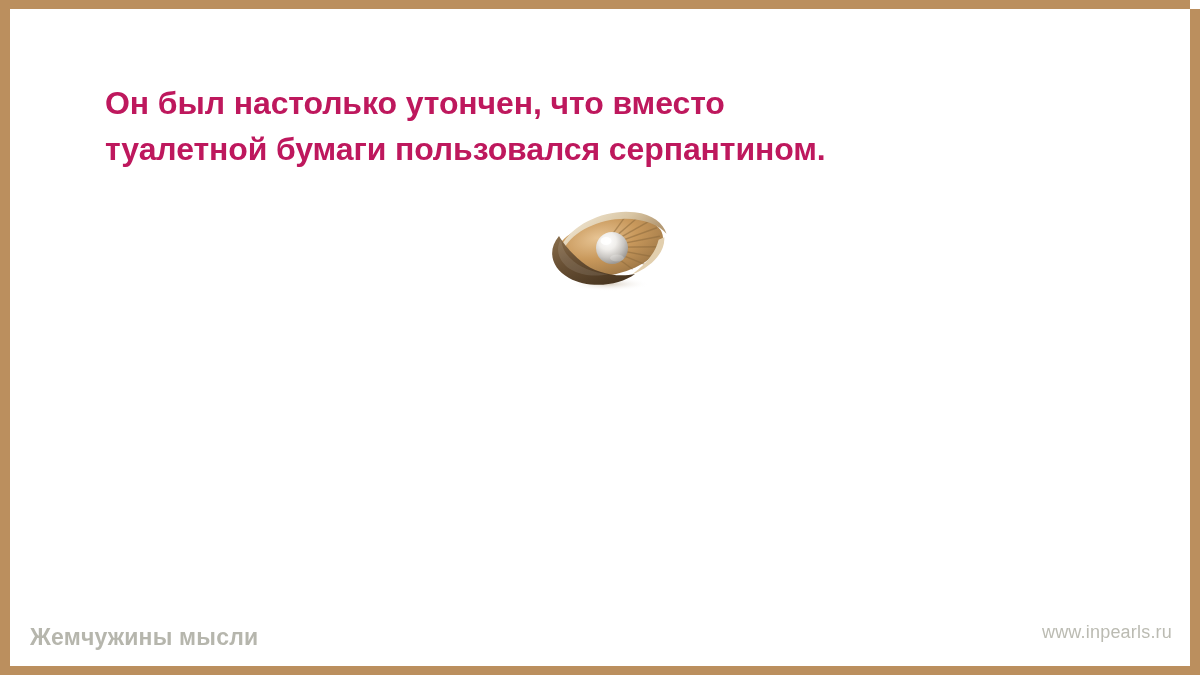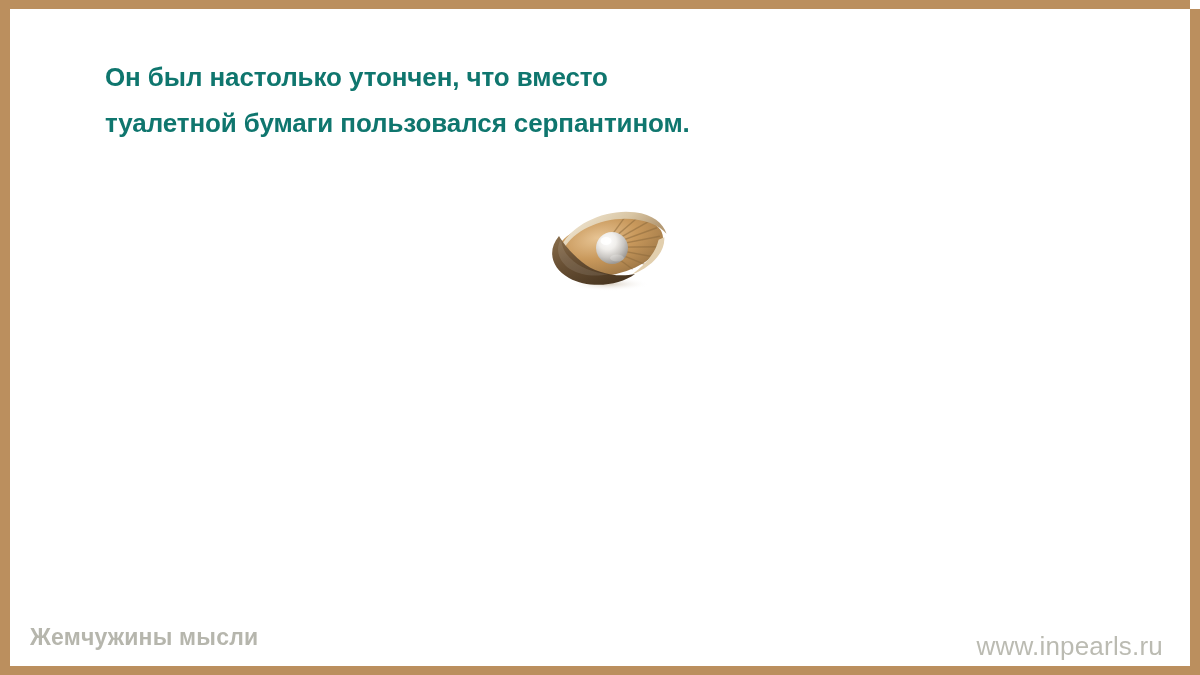--- a/index.html
+++ b/index.html
@@ -41,26 +41,26 @@
     position: relative;
     width: 1180px;
     height: 657px;
     background: #ffffff;
   }
 
   
   .quote {
     position: absolute;
     left: 95px;
-    top: 45px;
+    top: 71px;
     width: 1010px;
     margin: 0;
-    color: #0f766e;
+    color: #be185d;
     font-weight: bold;
-    font-size: 26px;
+    font-size: 32px;
     line-height: 46px;
     letter-spacing: -0.1px;
     text-align: left;
     white-space: pre-line;
   }
 
   
   .shell-wrap {
     position: absolute;
     left: 527px;
@@ -82,23 +82,23 @@
     margin: 8px;
     color: #b6b6ad;
     font-size: 23px;
     font-weight: bold;
     letter-spacing: 0.2px;
   }
   .footer-url {
     position: absolute;
     right: 14px;
     top: 609px;
-    margin: 13px;
+    margin: 4px;
     color: #bbbbb2;
-    font-size: 26px;
+    font-size: 18px;
     font-weight: normal;
     letter-spacing: 0.2px;
   }
 </style>
 </head>
 <body>
 
 <div class="card">
   <div class="frame-gap-right"></div>
 

